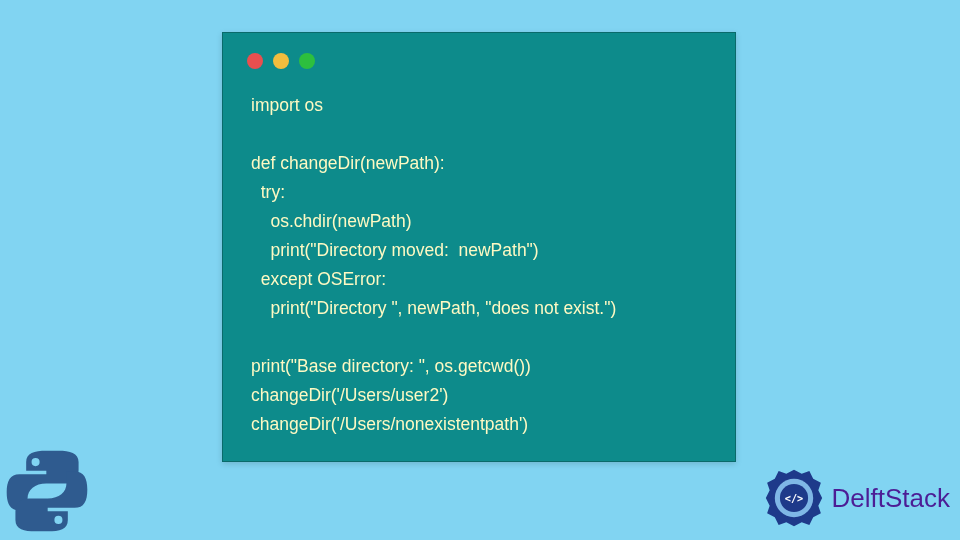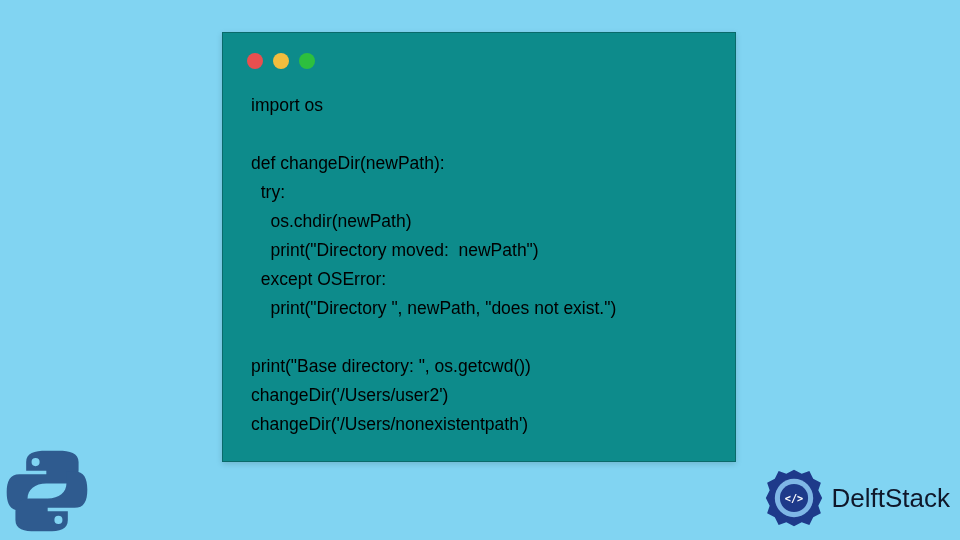--- a/index.html
+++ b/index.html
@@ -29,21 +29,21 @@
   .dot {
     width: 16px;
     height: 16px;
     border-radius: 50%;
   }
   .dot-red    { background: #e94f4f; }
   .dot-yellow { background: #f2bd3e; }
   .dot-green  { background: #2dbf3e; }
   .code-block {
     padding: 8px 28px 0 28px;
-    color: #000000;
+    color: #fef9c3;
     font-family: -apple-system, "Segoe UI", Arial, sans-serif;
     font-size: 17.5px;
     line-height: 29px;
     white-space: pre;
   }
   .python-logo {
     position: absolute;
     left: 4px;
     bottom: 6px;
     width: 86px;
@@ -54,21 +54,21 @@
     right: 10px;
     bottom: 10px;
     display: flex;
     align-items: center;
     gap: 6px;
   }
   .delft-gear { width: 64px; height: 64px; }
   .delft-text {
     font-size: 26px;
     font-weight: 500;
-    color: #0f172a;
+    color: #4c1d95;
     font-family: "Segoe UI", Arial, sans-serif;
   }
 </style>
 </head>
 <body>
 
 <div class="code-card">
   <div class="tl-dots">
     <div class="dot dot-red"></div>
     <div class="dot dot-yellow"></div>

